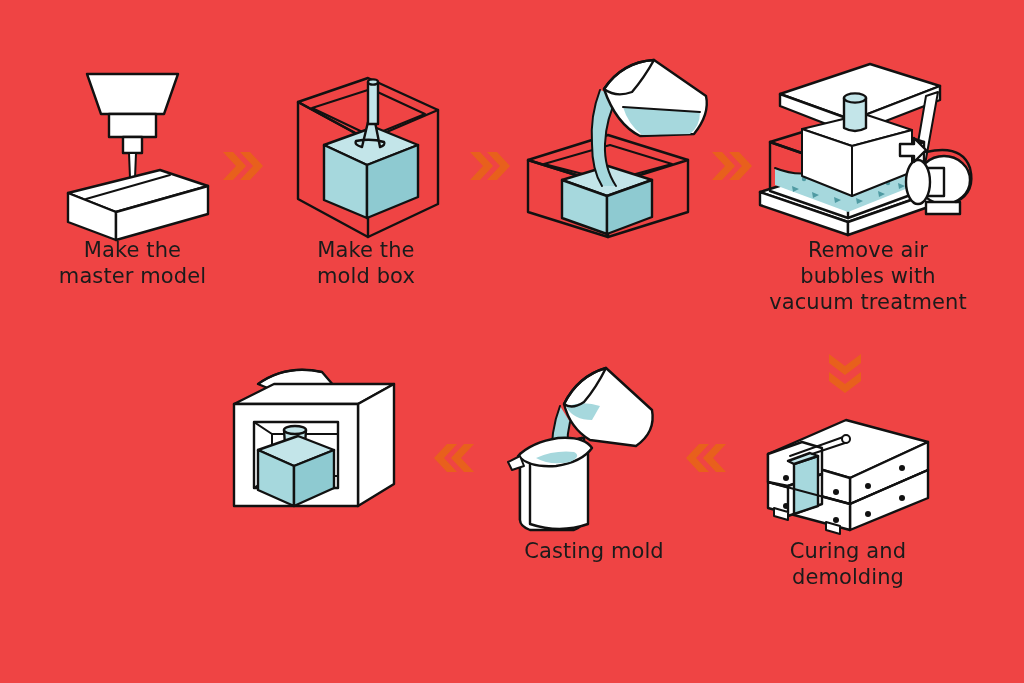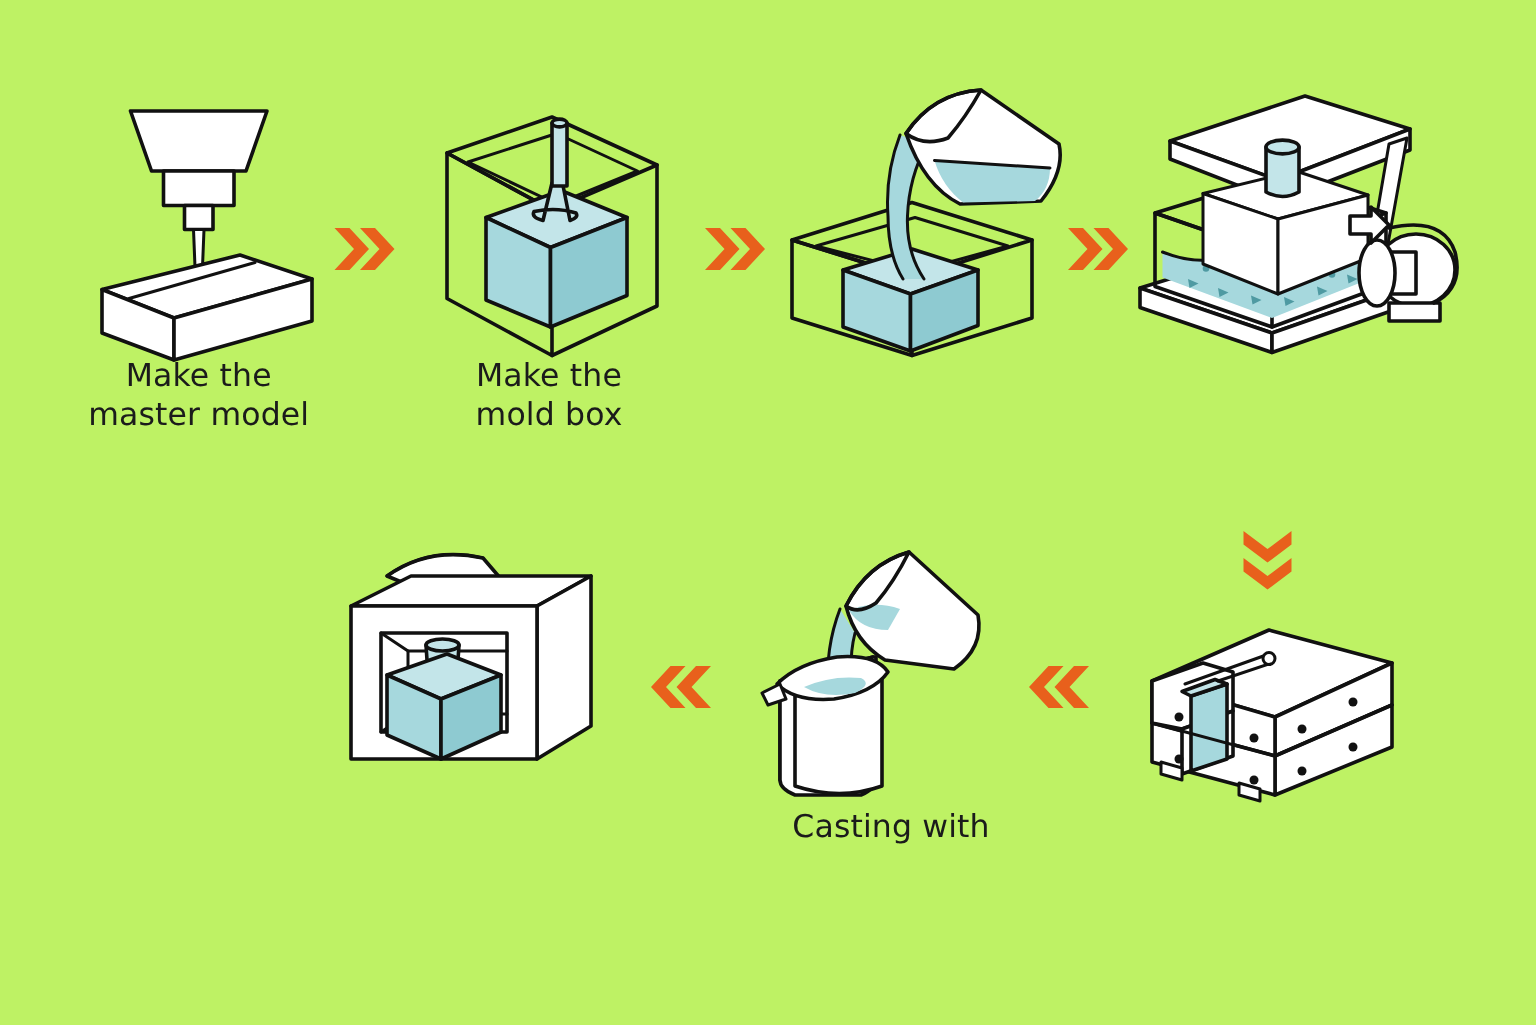--- a/index.html
+++ b/index.html
@@ -3,21 +3,21 @@
 <meta charset="utf-8">
 <style>
   html,body{margin:0;padding:0;background:#ffffff;}
   body{
     width:1024px;height:683px;
     font-family:"DejaVu Sans","Liberation Sans",sans-serif;
     color:#1a1a1a;
     overflow:hidden;
     position:relative;
   }
-  #stage{position:absolute;inset:0;width:1024px;height:683px;background:#bef264;}
+  #stage{position:absolute;inset:0;width:1024px;height:683px;background:#ef4444;}
   .step{position:absolute;text-align:center;}
   .art{position:relative;margin:0 auto;}
   .caption{
     font-size:21px;
     line-height:26px;
     color:#1b1b1b;
     white-space:pre-line;
     letter-spacing:.1px;
   }
   .arrow{position:absolute;}
@@ -177,20 +177,23 @@
         <ellipse class="wh" cx="196" cy="128" rx="26" ry="24"></ellipse>
         <path class="wh" d="M170 116 L196 116 L196 144 L170 144 Z"></path>
         <ellipse class="wh" cx="170" cy="130" rx="12" ry="22"></ellipse>
         <path class="wh" d="M178 150 L212 150 L212 162 L178 162 Z"></path>
 
         <path class="ln" d="M178 100 Q214 92 222 116 Q228 140 208 150"></path>
 
         <path class="wh" d="M152 92 L166 92 L166 86 L178 98 L166 110 L166 104 L152 104 Z"></path>
       </svg>
     </div>
+    <div class="caption">Remove air
+bubbles with
+vacuum treatment</div>
   </div>
 
   <div class="arrow" style="left:824px;top:352px;">
     <svg width="42" height="46" viewBox="0 0 42 46">
       <path fill="#e8601c" d="M5 2 L5 11 L21 23 L37 11 L37 2 L21 14 Z"></path>
       <path fill="#e8601c" d="M5 20 L5 29 L21 41 L37 29 L37 20 L21 32 Z"></path>
     </svg>
   </div>
 
   <div class="step" style="left:750px;top:412px;width:196px;">
@@ -222,20 +225,22 @@
         <circle class="dot" cx="86" cy="108" r="3"></circle>
         <circle class="dot" cx="118" cy="74" r="3"></circle>
         <circle class="dot" cx="118" cy="102" r="3"></circle>
         <circle class="dot" cx="152" cy="56" r="3"></circle>
         <circle class="dot" cx="152" cy="86" r="3"></circle>
 
         <path class="wh-thin" d="M24 96 L38 100 L38 108 L24 104 Z"></path>
         <path class="wh-thin" d="M76 110 L90 114 L90 122 L76 118 Z"></path>
       </svg>
     </div>
+    <div class="caption">Curing and
+demolding</div>
   </div>
 
   <div class="arrow" style="left:684px;top:440px;">
     <svg width="44" height="36" viewBox="0 0 44 36">
       <path fill="#e8601c" d="M42 4 L32 4 L19 18 L32 32 L42 32 L29 18 Z"></path>
       <path fill="#e8601c" d="M25 4 L15 4 L2 18 L15 32 L25 32 L12 18 Z"></path>
     </svg>
   </div>
 
   <div class="step" style="left:496px;top:358px;width:196px;">
@@ -255,21 +260,21 @@
 
         <path class="wh" d="M34 106 L92 94 L92 166 Q64 176 34 166 Z"></path>
 
         <path class="wh" d="M22 98 Q36 84 62 80 Q88 78 96 90 Q86 104 60 108 Q34 110 22 98 Z"></path>
 
         <path class="tl-nos" d="M40 100 Q58 92 78 94 Q86 98 74 104 Q54 108 40 100 Z"></path>
 
         <path class="wh-thin" d="M24 98 L12 104 L16 112 L28 108 Z"></path>
       </svg>
     </div>
-    <div class="caption">Casting with</div>
+    <div class="caption">Casting mold</div>
   </div>
 
   <div class="arrow" style="left:432px;top:440px;">
     <svg width="44" height="36" viewBox="0 0 44 36">
       <path fill="#e8601c" d="M42 4 L32 4 L19 18 L32 32 L42 32 L29 18 Z"></path>
       <path fill="#e8601c" d="M25 4 L15 4 L2 18 L15 32 L25 32 L12 18 Z"></path>
     </svg>
   </div>
 
   <div class="step" style="left:186px;top:358px;width:270px;">

